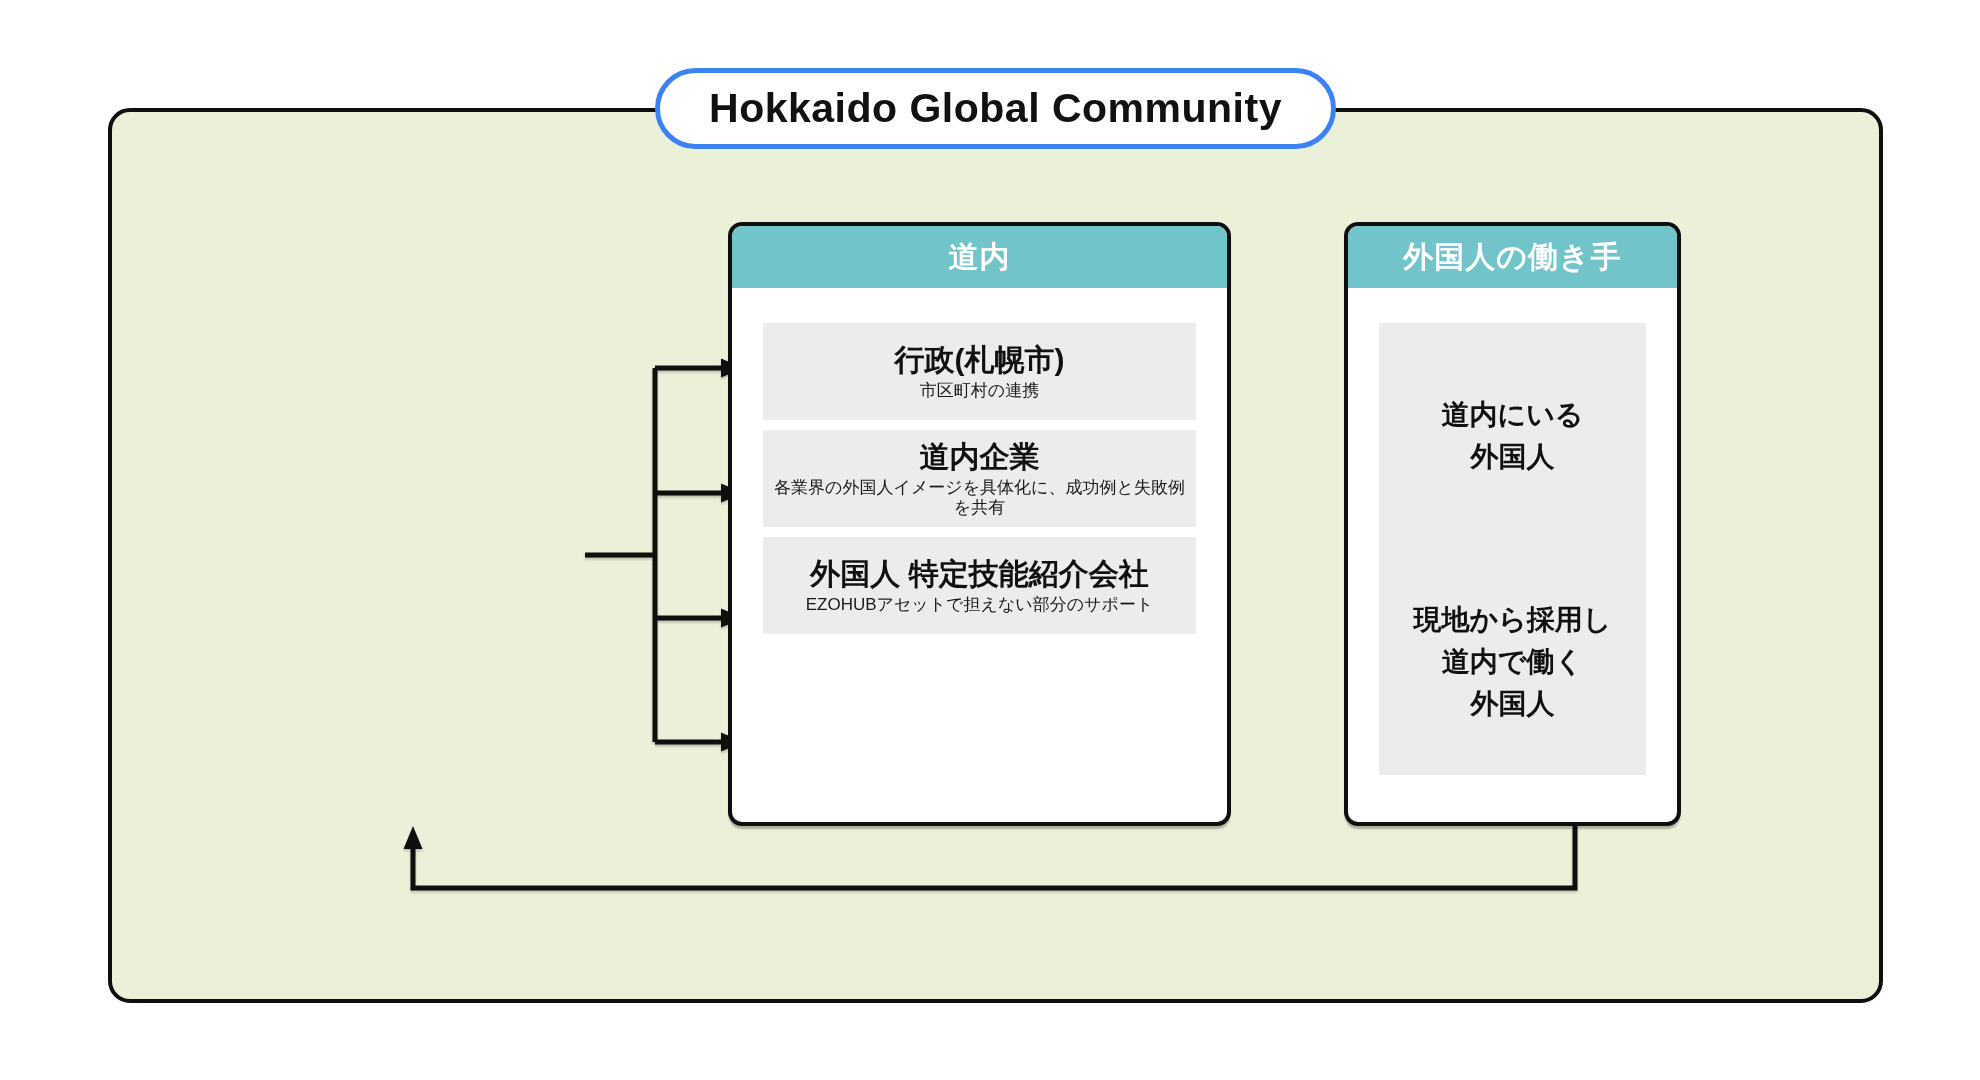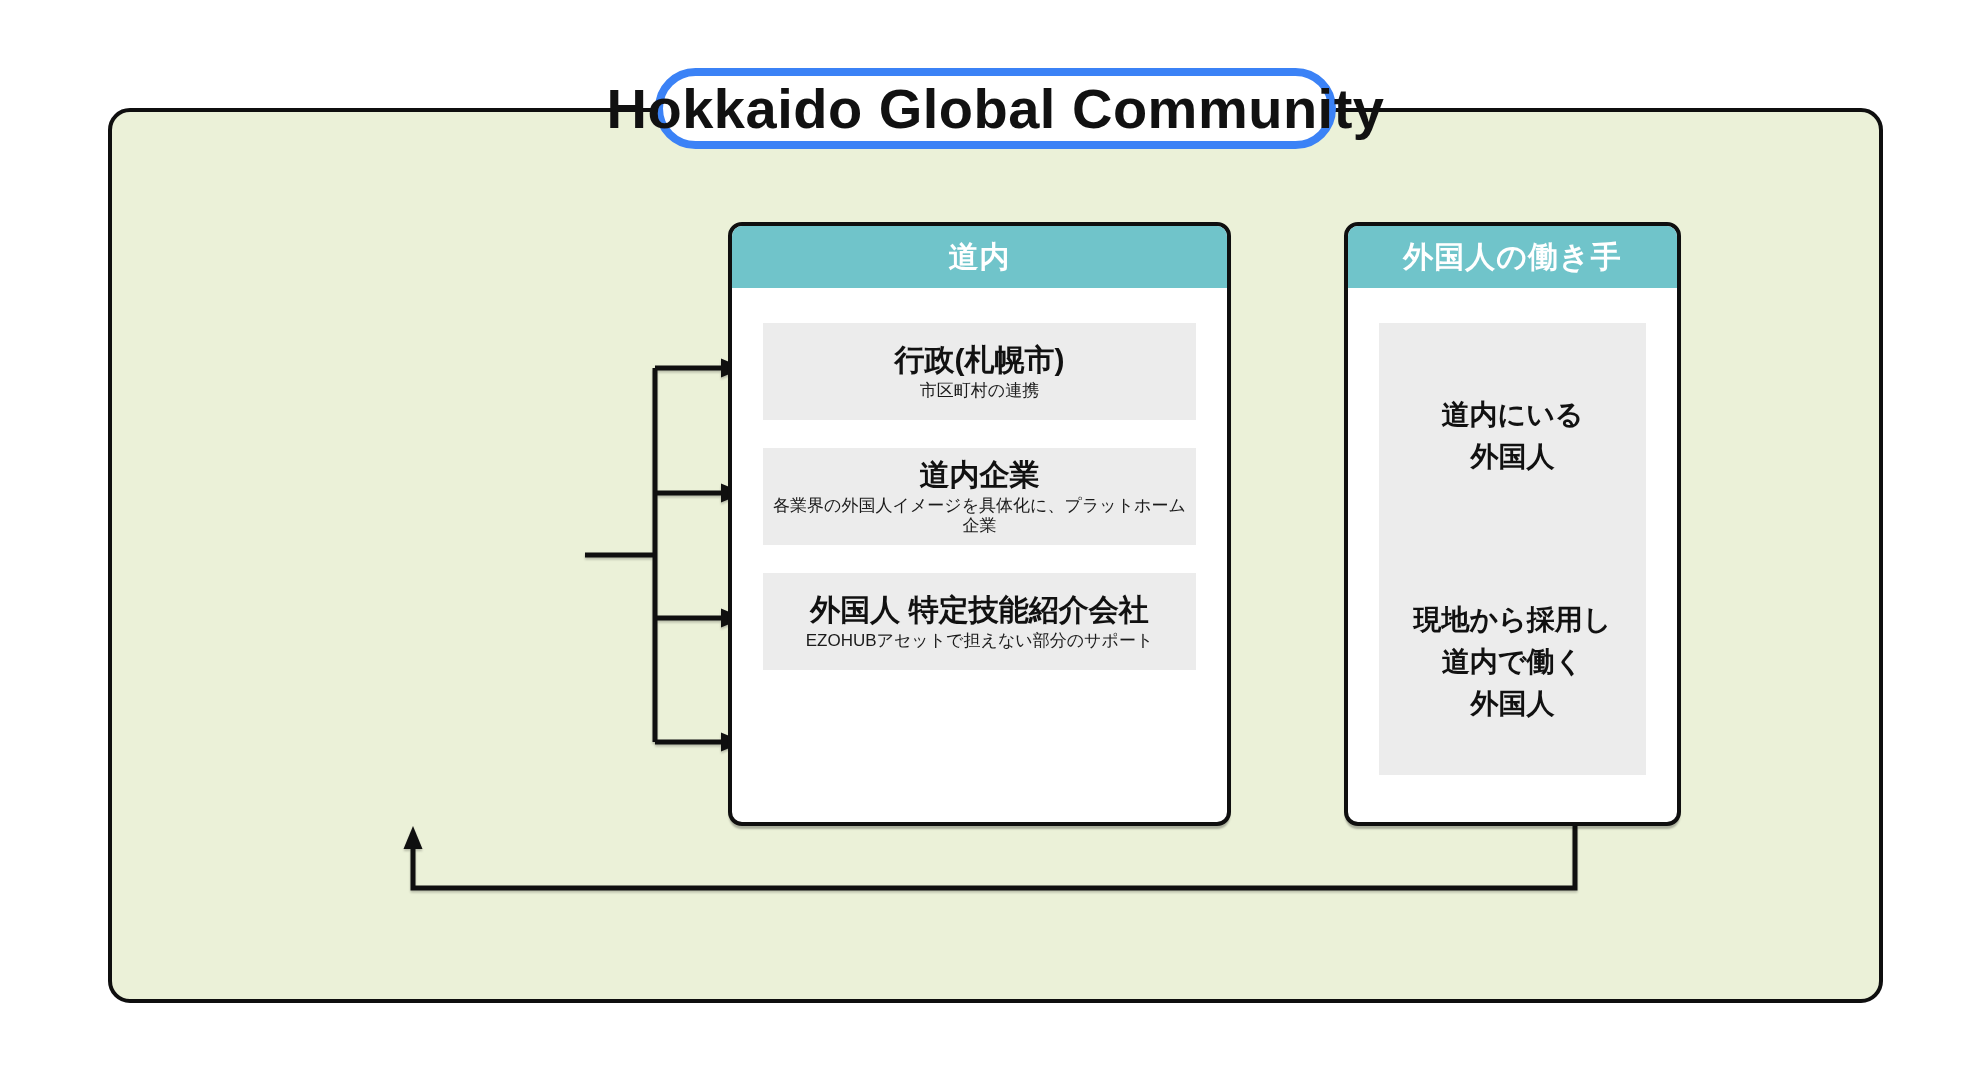--- a/index.html
+++ b/index.html
@@ -27,27 +27,27 @@
     border-radius: 22px;
     box-sizing: border-box;
   }
   .title-pill {
     position: absolute;
     left: 655px;
     top: 68px;
     width: 681px;
     height: 81px;
     background: #ffffff;
-    border: 8px solid #3b82f6;
+    border: 5px solid #3b82f6;
     border-radius: 999px;
     box-sizing: border-box;
     display: flex;
     align-items: center;
     justify-content: center;
-    font-size: 56px;
+    font-size: 41px;
     font-weight: bold;
     letter-spacing: 0.5px;
     white-space: nowrap;
     z-index: 3;
   }
   .column {
     position: absolute;
     top: 222px;
     height: 604px;
     background: #ffffff;
@@ -98,21 +98,21 @@
     height: 472px;
     font-size: 28px;
     font-weight: bold;
     line-height: 1.45;
   }
   
   .dounai-list {
     margin-top: 35px;
     display: flex;
     flex-direction: column;
-    gap: 28px;
+    gap: 10px;
   }
   .dounai-item {
     width: 433px;
     height: 97px;
     padding: 6px 8px;
   }
   .item-title {
     font-size: 30px;
     font-weight: bold;
     line-height: 1.2;
@@ -194,21 +194,21 @@
       <span>道内</span>
     </div>
     <div class="col-body">
       <div class="dounai-list">
         <div class="gray-box dounai-item">
           <div class="item-title">行政(札幌市)</div>
           <div class="item-subtitle">市区町村の連携</div>
         </div>
         <div class="gray-box dounai-item">
           <div class="item-title">道内企業</div>
-          <div class="item-subtitle">各業界の外国人イメージを具体化に、プラットホーム企業</div>
+          <div class="item-subtitle">各業界の外国人イメージを具体化に、成功例と失敗例を共有</div>
         </div>
         <div class="gray-box dounai-item">
           <div class="item-title">外国人 特定技能紹介会社</div>
           <div class="item-subtitle">EZOHUBアセットで担えない部分のサポート</div>
         </div>
       </div>
     </div>
   </div>
 
   <div class="column col-workers">

